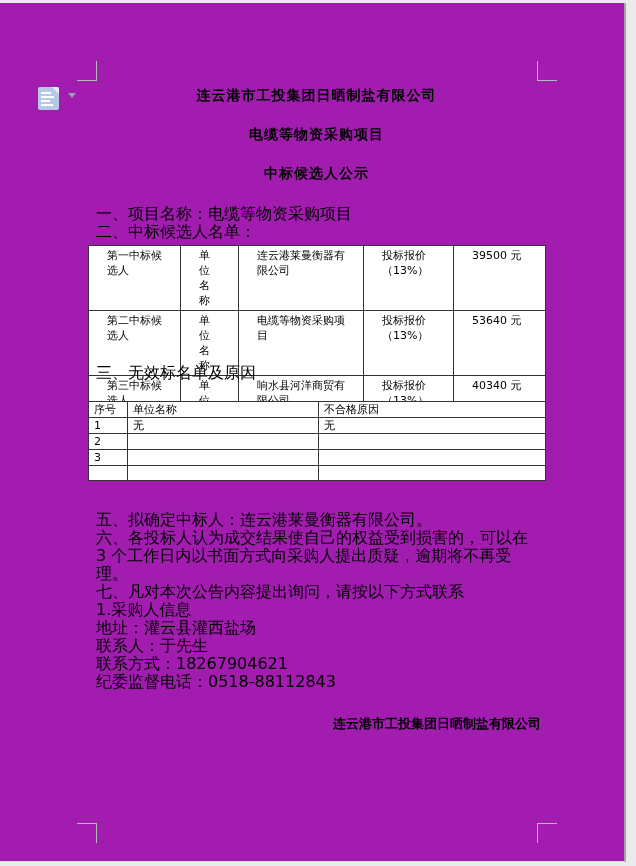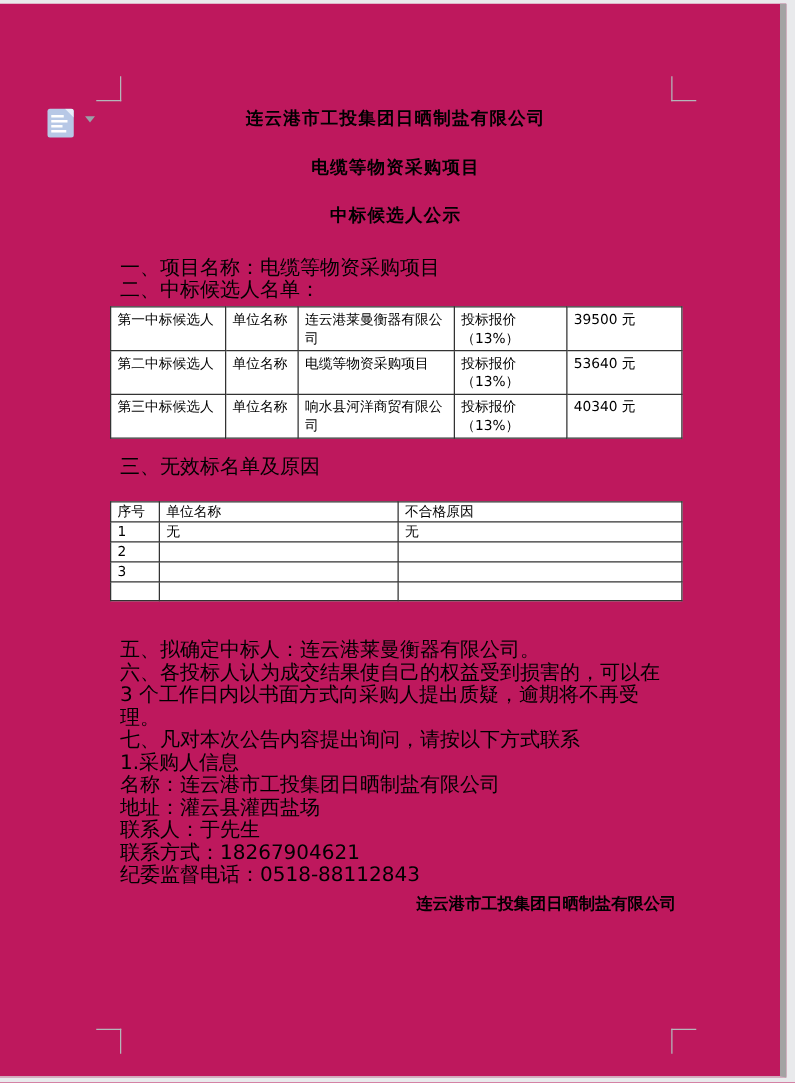--- a/index.html
+++ b/index.html
@@ -4,21 +4,21 @@
 <style>
   html,body{margin:0;padding:0;}
   body{
     width:636px;height:866px;position:relative;
     background:#e9eaec;
     font-family:"DejaVu Sans","Liberation Sans",sans-serif;
     color:#000;overflow:hidden;
   }
   .page{
     position:absolute;left:0;top:3px;width:624px;height:858px;
-    background:#be185d;border-right:5px solid #a3a3a3;border-bottom:1px solid #d9dadc;
+    background:#a21caf;border-right:2px solid #a3a3a3;border-bottom:1px solid #d9dadc;
   }
   
   .crop{position:absolute;width:19px;height:19px;}
   .crop-tl{left:77px;top:58px;border-right:1px solid #b4b6ba;border-bottom:1px solid #b4b6ba;}
   .crop-tr{left:537px;top:58px;border-left:1px solid #b4b6ba;border-bottom:1px solid #b4b6ba;}
   .crop-bl{left:77px;top:820px;border-right:1px solid #b4b6ba;border-top:1px solid #b4b6ba;}
   .crop-br{left:537px;top:820px;border-left:1px solid #b4b6ba;border-top:1px solid #b4b6ba;}
   
   .doc-widget{position:absolute;left:38px;top:84px;display:flex;align-items:flex-start;cursor:pointer;}
   .doc-icon{
@@ -35,21 +35,21 @@
     border-left:4px solid transparent;border-right:4px solid transparent;border-top:5px solid #9aa0a8;}
   
   .titles{position:absolute;left:96px;top:73px;width:441px;text-align:center;}
   .title-line{font-size:14px;font-weight:bold;line-height:39px;letter-spacing:1px;}
   
   .para-block{position:absolute;left:96px;width:442px;font-size:16px;line-height:18px;}
   .para-block p{margin:0;}
   
   table{border-collapse:collapse;table-layout:fixed;position:absolute;left:88px;background:#fff;}
   td,th{border:1px solid #333;font-size:11px;font-weight:normal;text-align:left;
-    padding:2px 5px;vertical-align:top;line-height:15px;overflow:hidden;}
+    padding:2px 18px;vertical-align:top;line-height:15px;overflow:hidden;}
   .candidates-table{top:242px;width:457px;}
   .candidates-table td{height:30px;}
   .invalid-table{top:398px;width:457px;}
   .invalid-table td,.invalid-table th{height:12px;padding:1px 5px;line-height:13px;}
   
   .signature{position:absolute;left:96px;top:709px;width:445px;text-align:right;
     font-size:13px;font-weight:bold;line-height:23px;}
 </style>
 </head>
 <body>
@@ -153,21 +153,20 @@
         <td></td>
       </tr>
     </tbody>
   </table>
 
   <div class="para-block" style="top:508px;">
     <p>五、拟确定中标人：连云港莱曼衡器有限公司。</p>
     <p>六、各投标人认为成交结果使自己的权益受到损害的，可以在 3 个工作日内以书面方式向采购人提出质疑，逾期将不再受理。</p>
     <p>七、凡对本次公告内容提出询问，请按以下方式联系</p>
     <p>1.采购人信息</p>
-    <p>名称：连云港市工投集团日晒制盐有限公司</p>
     <p>地址：灌云县灌西盐场</p>
     <p>联系人：于先生</p>
     <p>联系方式：18267904621</p>
     <p>纪委监督电话：0518-88112843</p>
   </div>
 
   <div class="signature">
     <div>连云港市工投集团日晒制盐有限公司</div>
   </div>
 

